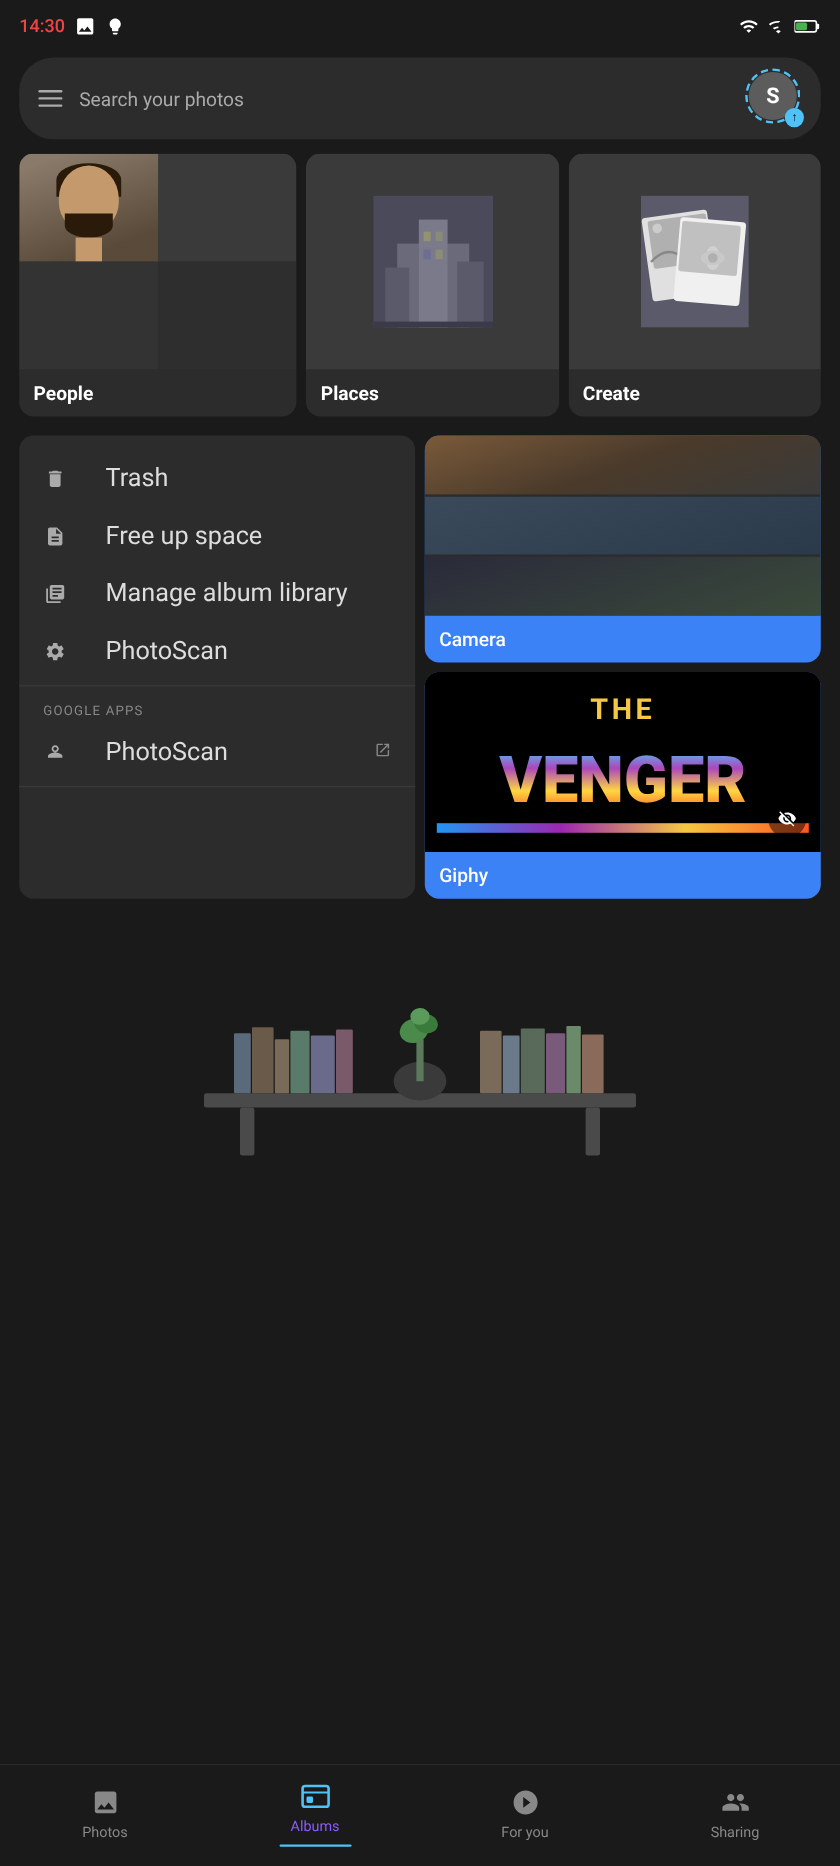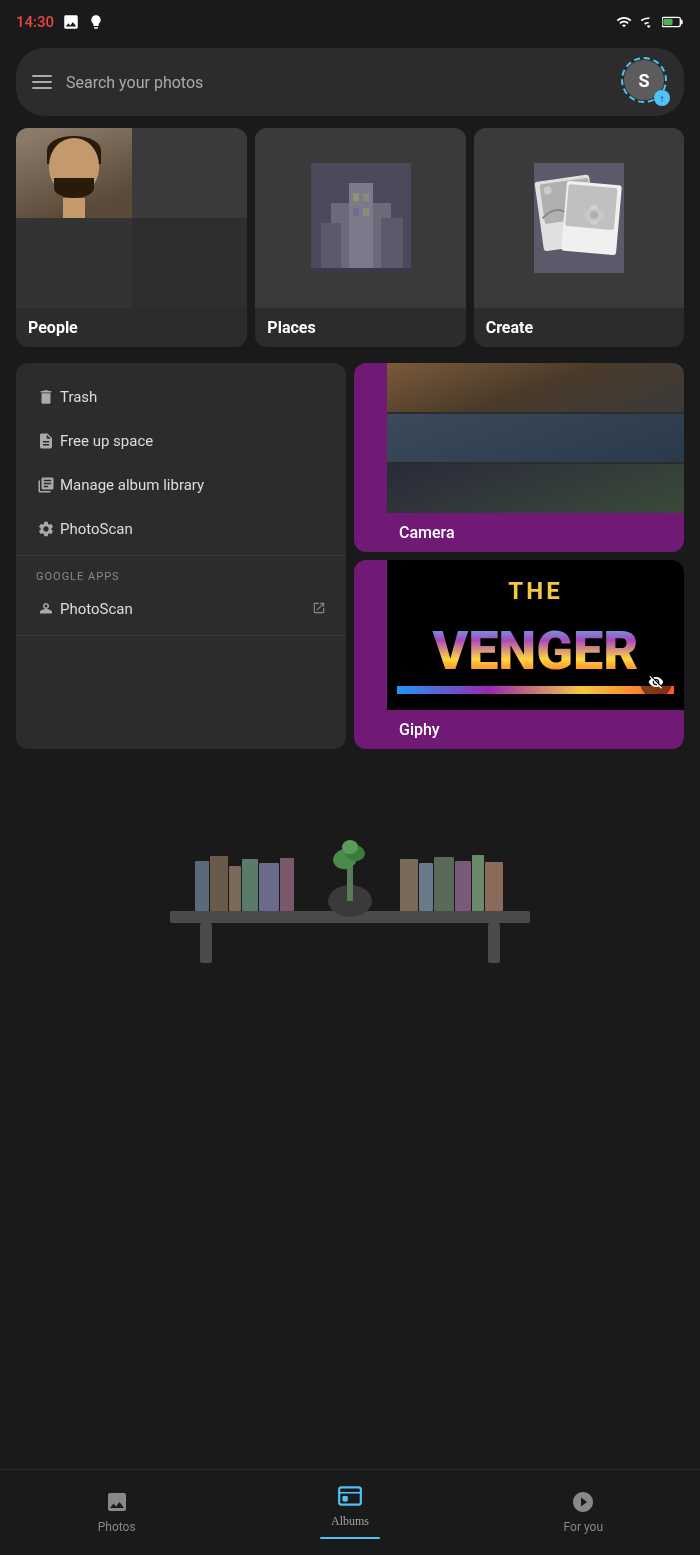--- a/index.html
+++ b/index.html
@@ -220,24 +220,24 @@
     .drawer-menu {
       background: #2c2c2c;
       border-radius: 12px;
       padding: 12px 0;
       flex: 1;
       z-index: 2;
     }
     .drawer-item {
       display: flex;
       align-items: center;
-      gap: 4px;
+      gap: 32px;
       padding: 12px 20px;
       color: #ddd;
-      font-size: 15px;
+      font-size: 21px;
       cursor: pointer;
       text-align: center;
     }
     .drawer-section-label {
       padding: 10px 20px 4px;
       color: #888;
       font-size: 11px;
       text-transform: uppercase;
       letter-spacing: 1px;
     }
@@ -255,24 +255,23 @@
       color: #aaa;
     }
     .external-link-icon {
       margin-left: auto;
       color: #888;
       font-size: 14px;
     }
     .album-card {
       border-radius: 12px;
       overflow: hidden;
-      background: #701a75;
+      background: #3b82f6;
       flex: 1;
       position: relative;
-      padding-left: 33px;
     }
     .album-thumb {
       width: 100%;
       height: 280px;
       overflow: hidden;
       background: #2c2c2c;
     }
     .camera-photos {
       width: 100%;
       height: 100%;
@@ -681,26 +680,34 @@
   </div>
 
   <div class="nav-item active">
     <div class="nav-icon">
       <svg width="26" height="26" viewBox="0 0 24 24" fill="#4fc3f7">
         <rect x="2" y="4" width="20" height="16" rx="2" ry="2" fill="none" stroke="#4fc3f7" stroke-width="2"></rect>
         <path d="M2 9h20" stroke="#4fc3f7" stroke-width="1.5"></path>
         <rect x="5" y="12" width="5" height="5" rx="1" fill="#4fc3f7"></rect>
       </svg>
     </div>
-    <span class="nav-label" style="color:#a3a3a3;font-family:Liberation Serif, serif;">Albums</span>
+    <span class="nav-label" style="color:#8b5cf6;">Albums</span>
     <div class="active-indicator"></div>
   </div>
 
   <div class="nav-item">
     <div class="nav-icon">
       <svg width="24" height="24" viewBox="0 0 24 24" fill="#888">
           <path d="M12 2C6.48 2 2 6.48 2 12s4.48 10 10 10 10-4.48 10-10S17.52 2 12 2zm-2 14.5v-9l6 4.5-6 4.5z"></path>
         </svg>
     </div>
     <span class="nav-label">For you</span>
   </div>
 
+  <div class="nav-item">
+    <div class="nav-icon">
+      <svg width="24" height="24" viewBox="0 0 24 24" fill="#888">
+          <path d="M16 11c1.66 0 2.99-1.34 2.99-3S17.66 5 16 5c-1.66 0-3 1.34-3 3s1.34 3 3 3zm-8 0c1.66 0 2.99-1.34 2.99-3S9.66 5 8 5C6.34 5 5 6.34 5 8s1.34 3 3 3zm0 2c-2.33 0-7 1.17-7 3.5V19h14v-2.5c0-2.33-4.67-3.5-7-3.5zm8 0c-.29 0-.62.02-.97.05 1.16.84 1.97 1.97 1.97 3.45V19h6v-2.5c0-2.33-4.67-3.5-7-3.5z"></path>
+        </svg>
+    </div>
+    <span class="nav-label">Sharing</span>
+  </div>
 </div>
 
 </body></html>

